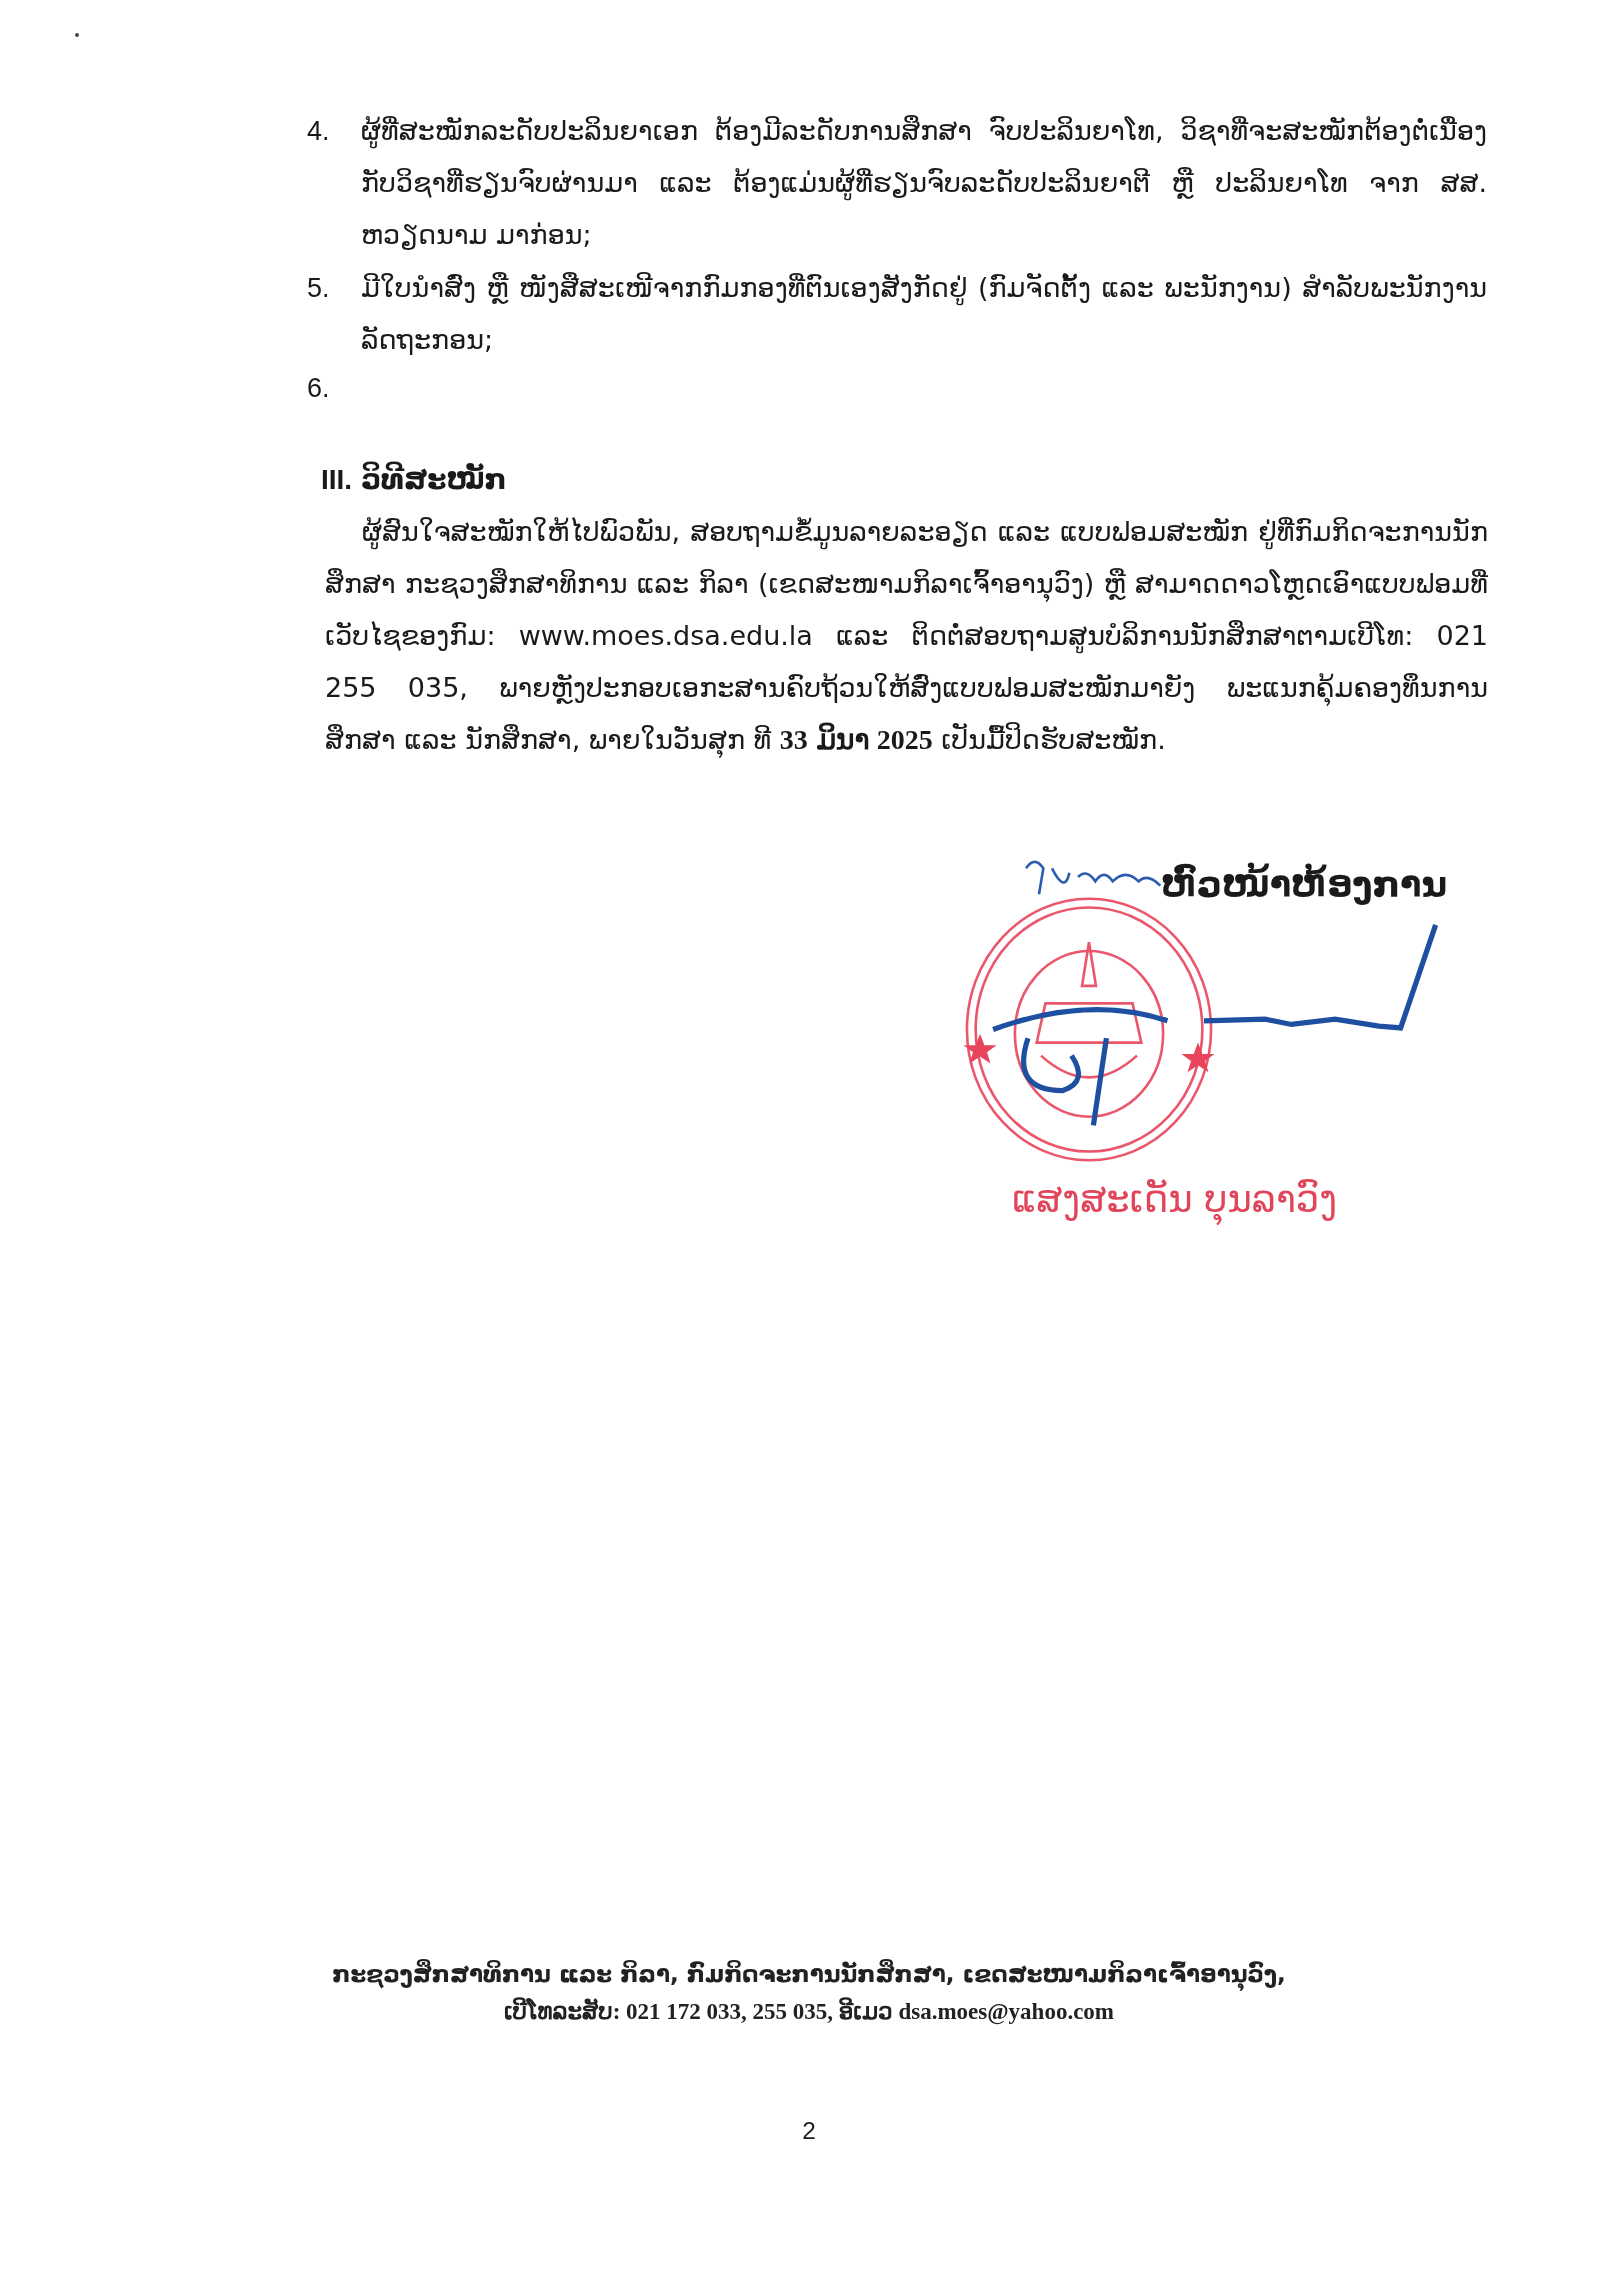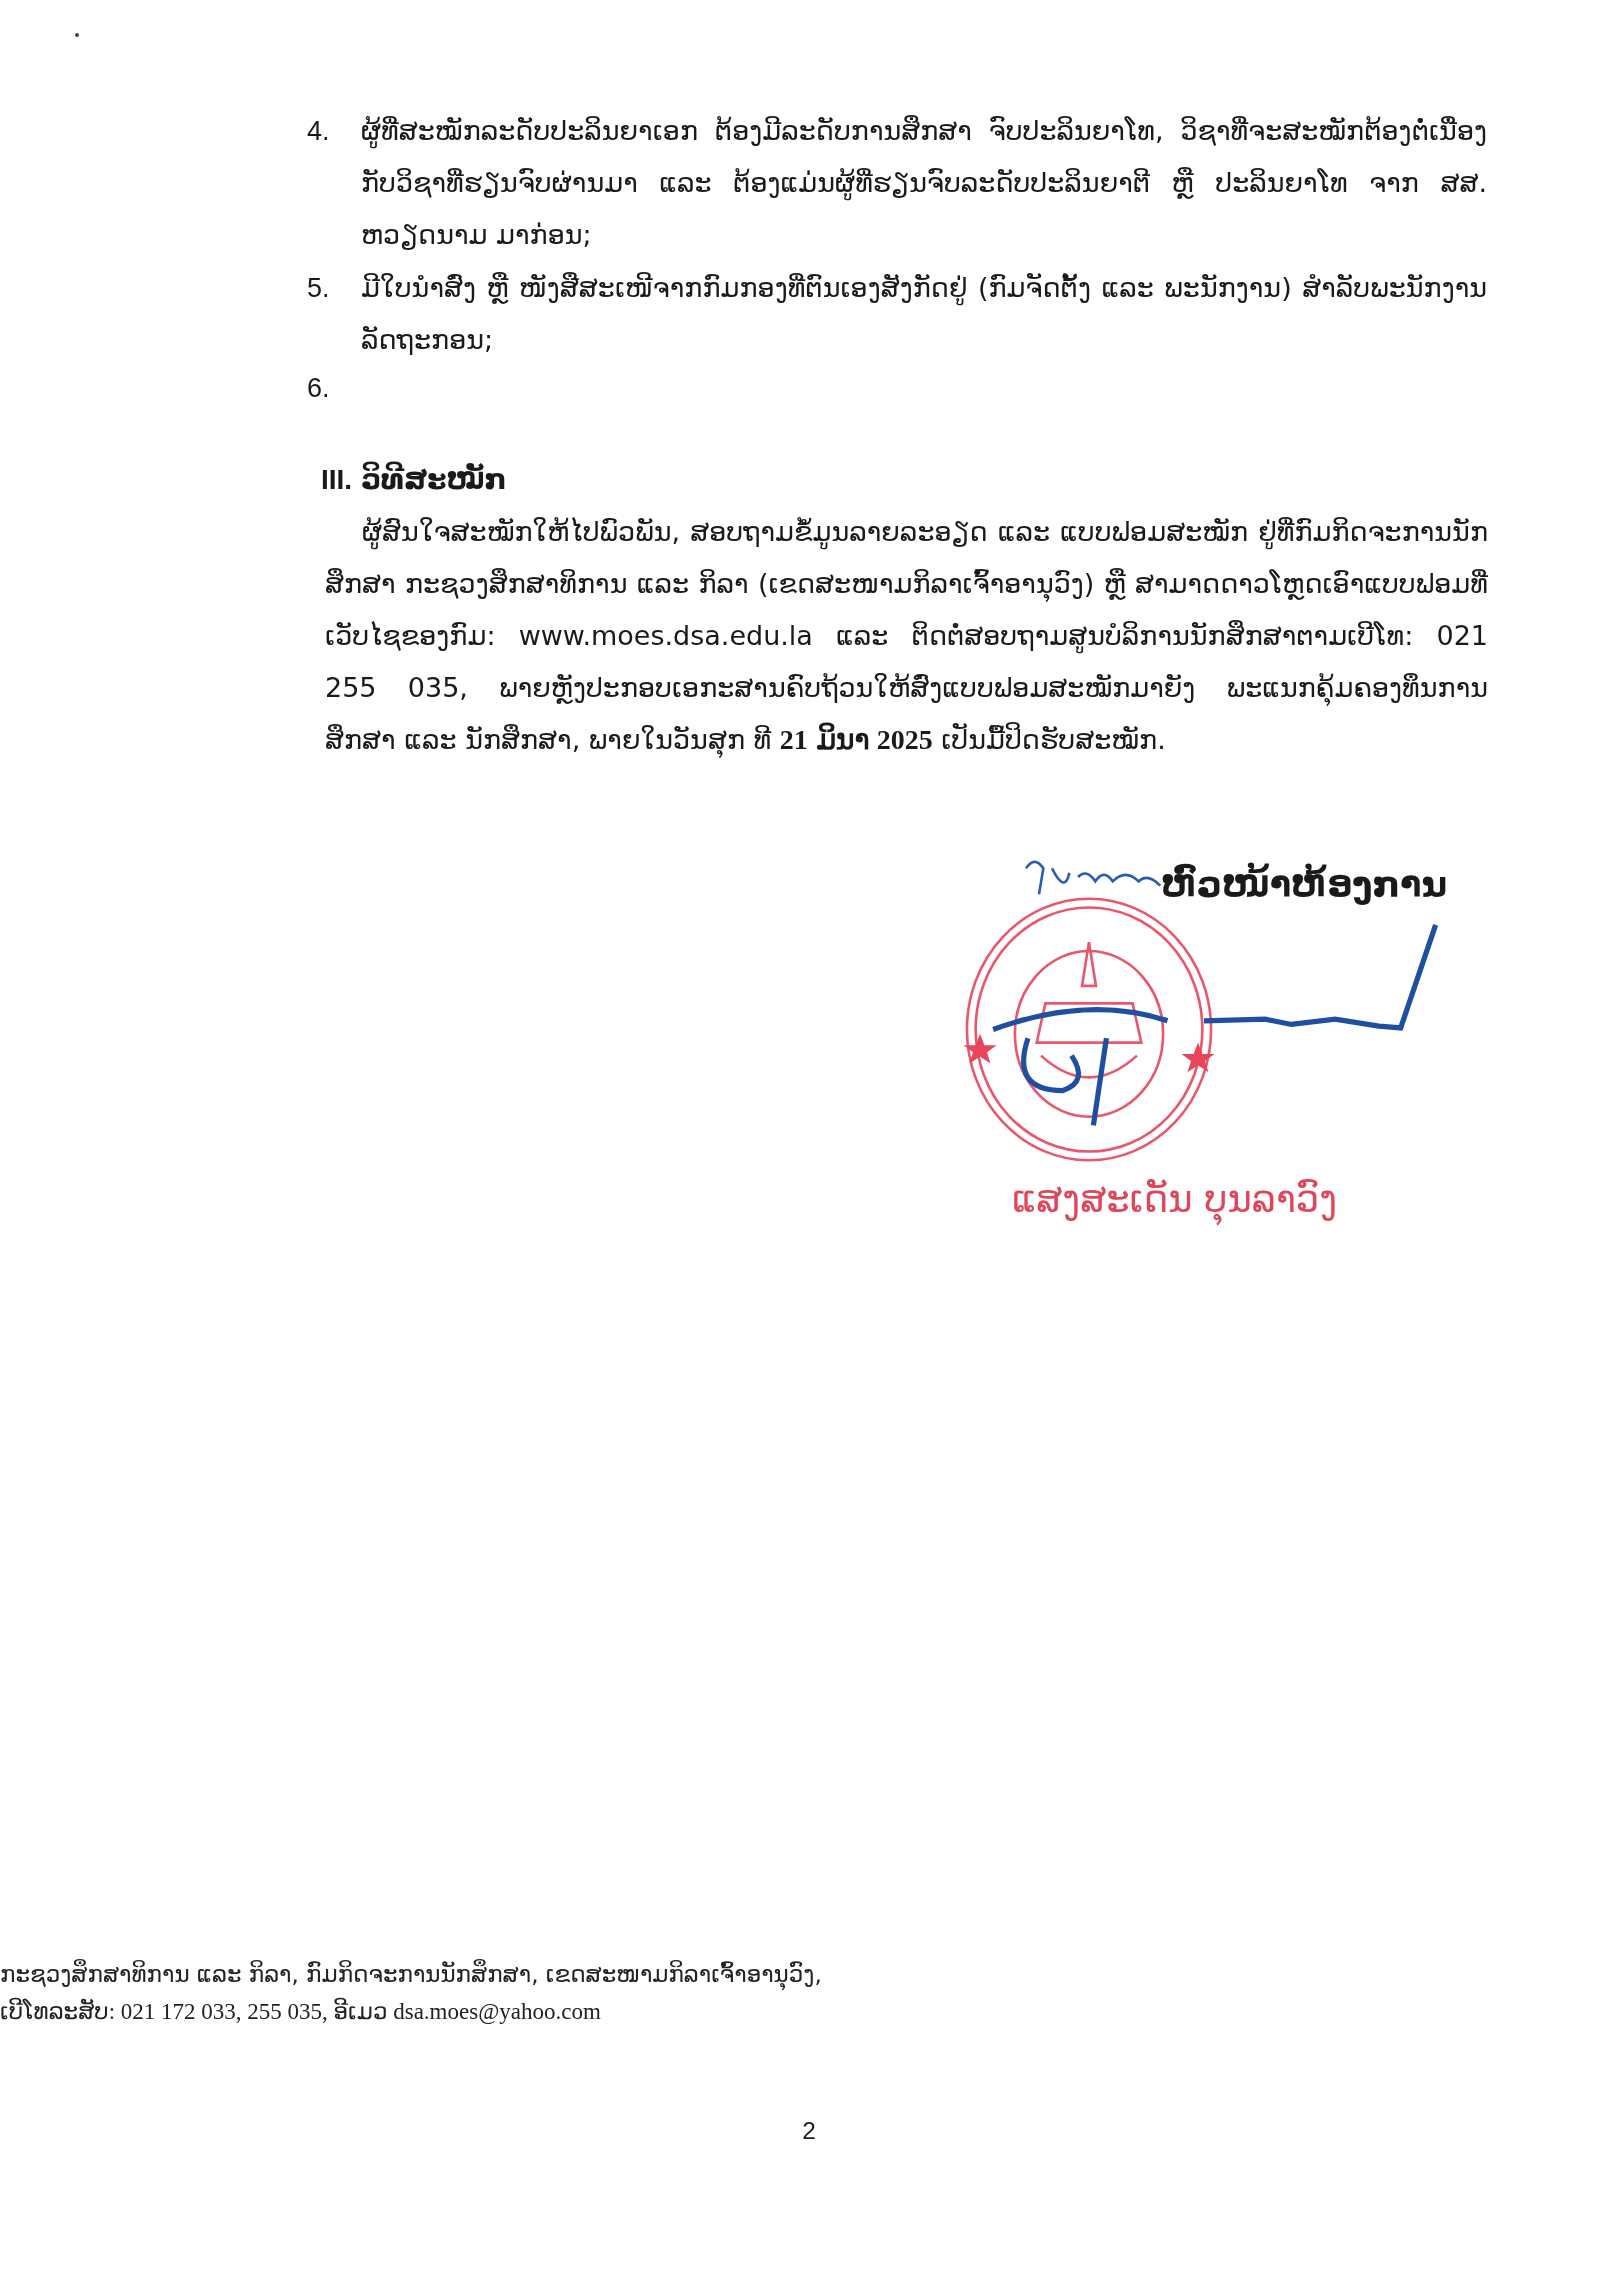--- a/index.html
+++ b/index.html
@@ -11,21 +11,21 @@
     .item .num { position: absolute; left: -54px; top: 0; font-family: "Liberation Sans", sans-serif; }
     .heading { position: absolute; left: 321px; top: 454px; font-size: 28px; font-weight: bold; line-height: 52px; }
     .heading .roman { font-family: "Liberation Sans", sans-serif; margin-right: 9px; }
     .para { position: absolute; left: 325px; width: 1163px; font-size: 27px; line-height: 52px; text-align: justify; text-indent: 0; }
     .para .indent { display: inline-block; width: 37px; }
     .para b { font-family: "Liberation Serif", serif; font-size: 28px; }
     .closing { position: absolute; left: 361px; top: 768px; width: 1135px; font-size: 27px; line-height: 52px; }
     .sig-title { position: absolute; left: 1161px; top: 862px; font-size: 35px; font-weight: bold; line-height: 44px; }
     .stamp { position: absolute; left: 958px; top: 890px; width: 262px; height: 279px; }
     .sig-name { position: absolute; left: 1012px; top: 1174px; font-size: 37px; color: #e0455a; line-height: 52px; }
-    .footer { position: absolute; left: 0; top: 1955px; width: 1618px; text-align: left; font-size: 23px; line-height: 38px; color: #222; }
+    .footer { position: absolute; left: 0; top: 1955px; width: 1618px; text-align: center; font-size: 23px; line-height: 38px; color: #222; font-weight: bold; }
     .footer .line2 { font-family: "Liberation Serif", serif; }
     .pagenum { position: absolute; left: 0; top: 2117px; width: 1618px; text-align: center; font-size: 24.4px; font-family: "Liberation Sans", sans-serif; }
   </style>
 </head>
 <body>
 
 <div class="page">
   <div class="dot"></div>
 
   <div class="item" style="top:105px;">
@@ -41,21 +41,21 @@
   <div class="item" style="top:362px;">
     <span class="num">6.</span>
   </div>
 
   <div class="heading">
     <span class="roman">III.</span><span>ວິທີສະໝັກ</span>
   </div>
 
   <div class="para" style="top:506px;">
     <span class="indent"></span><span>ຜູ້ສົນໃຈສະໝັກໃຫ້ໄປພົວພັນ, ສອບຖາມຂໍ້ມູນລາຍລະອຽດ ແລະ ແບບຟອມສະໝັກ ຢູ່ທີ່ກົມກິດຈະການນັກສຶກສາ ກະຊວງສຶກສາທິການ ແລະ ກິລາ (ເຂດສະໜາມກິລາເຈົ້າອານຸວົງ) ຫຼື ສາມາດດາວໂຫຼດເອົາແບບຟອມທີ່ເວັບໄຊຂອງກົມ: www.moes.dsa.edu.la ແລະ ຕິດຕໍ່ສອບຖາມສູນບໍລິການນັກສຶກສາຕາມເບີໂທ: 021 255 035, ພາຍຫຼັງປະກອບເອກະສານຄົບຖ້ວນໃຫ້ສົ່ງແບບຟອມສະໝັກມາຍັງ ພະແນກຄຸ້ມຄອງທຶນການສຶກສາ ແລະ ນັກສຶກສາ, ພາຍໃນວັນສຸກ ທີ</span>
-    <b>21</b>
+    <b>33</b>
     <b>ມິນາ 2025</b>
     <span>ເປັນມື້ປິດຮັບສະໝັກ.</span>
   </div>
 
 
   <div class="sig-title">ຫົວໜ້າຫ້ອງການ</div>
 
   <svg class="stamp" viewBox="0 0 300 320" xmlns="http://www.w3.org/2000/svg">
     <g fill="none" stroke="#e8455c" stroke-width="3" opacity="0.9">
       <ellipse cx="150" cy="160" rx="140" ry="150"></ellipse>

